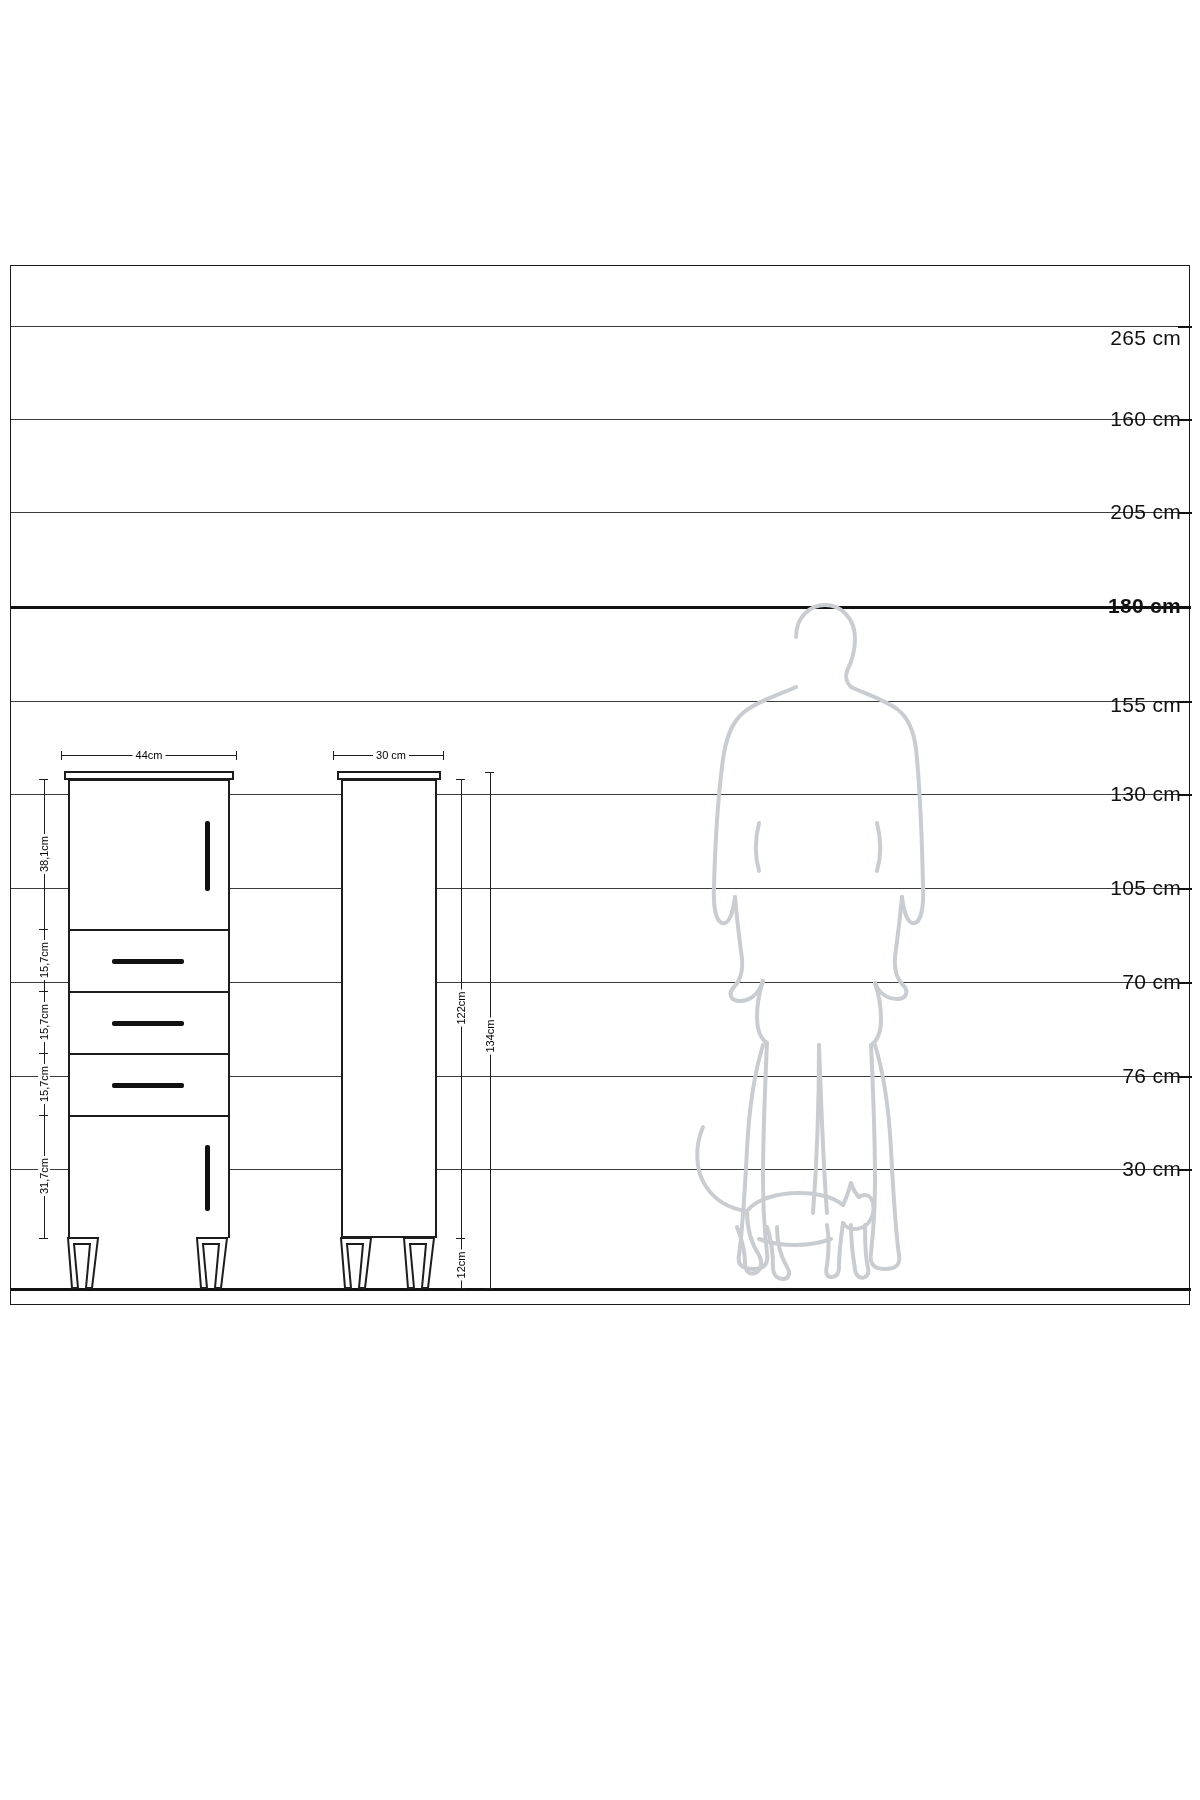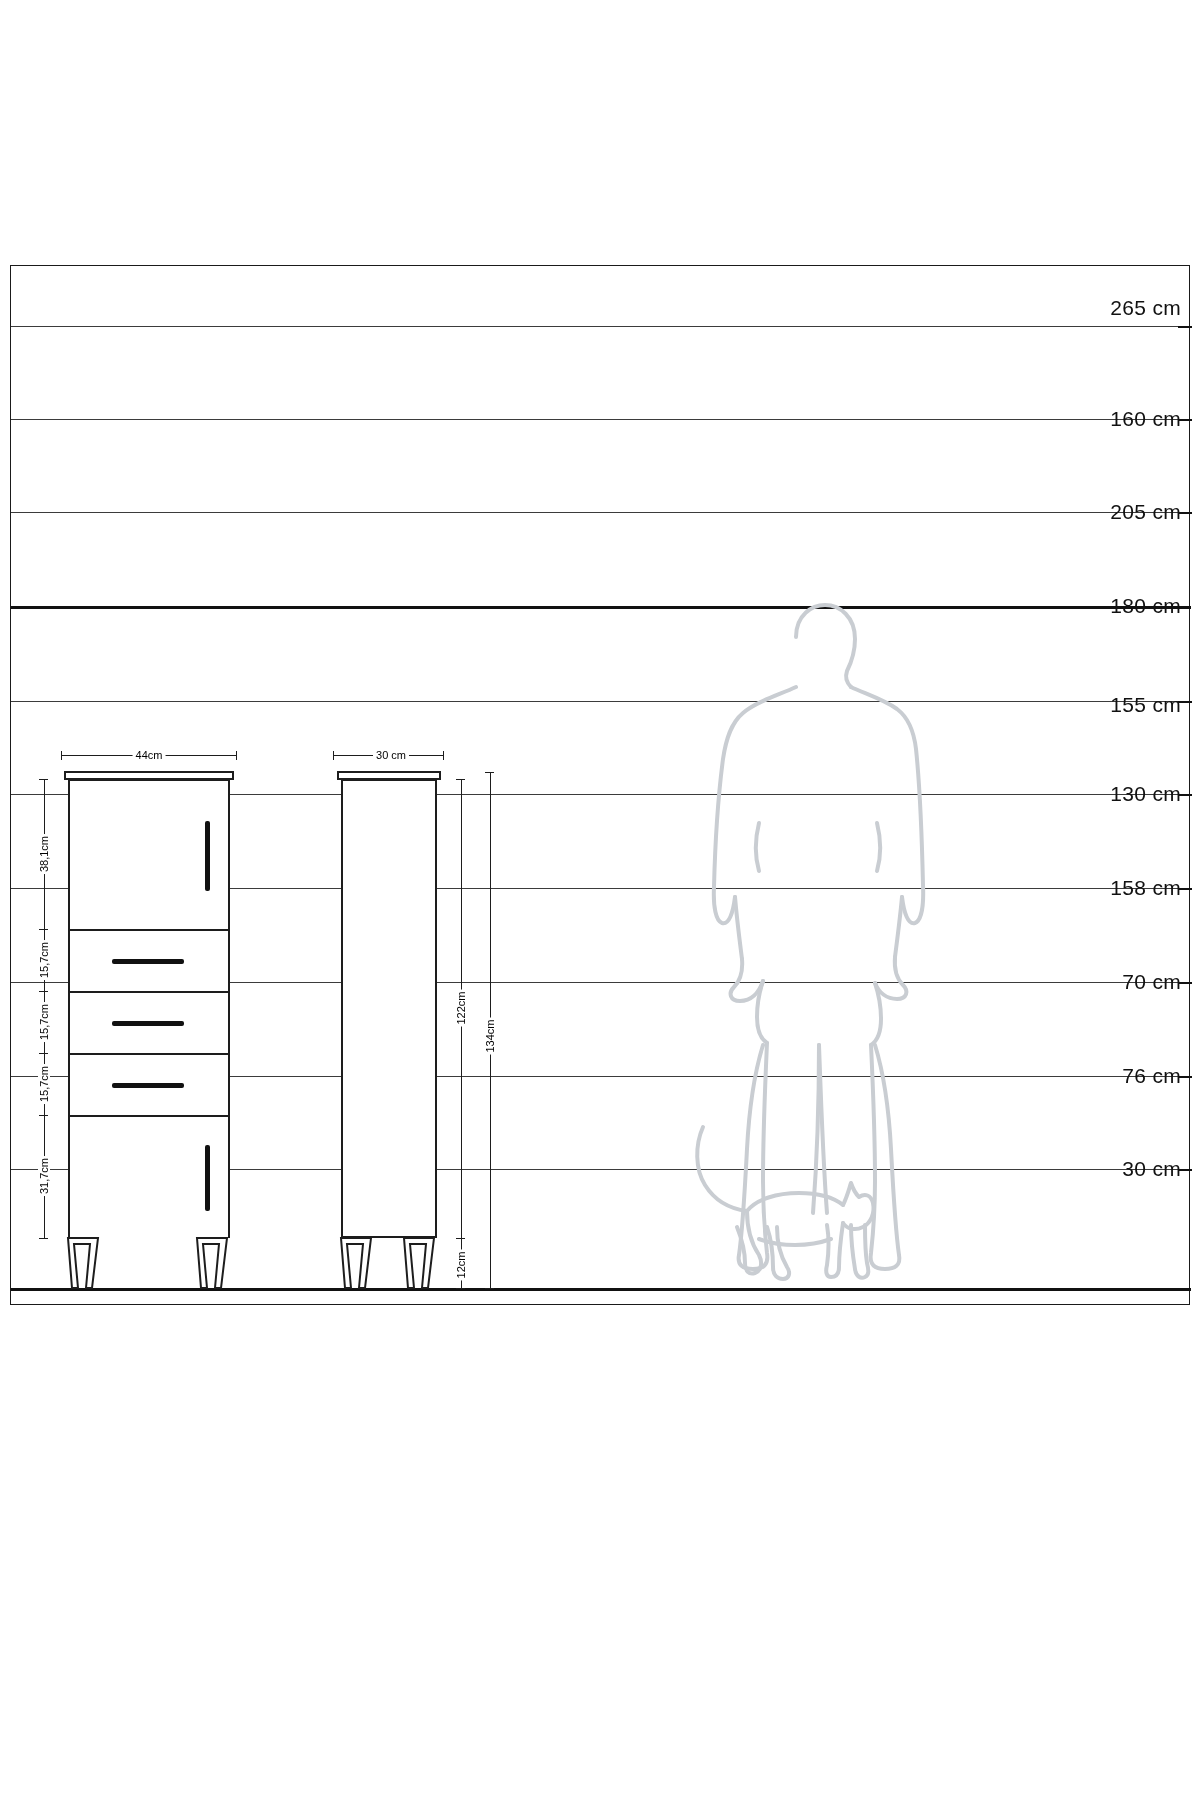--- a/index.html
+++ b/index.html
@@ -44,44 +44,44 @@
   .cat{position:absolute;}
 </style>
 </head>
 <body>
 
 <div class="sheet">
 
   <div class="frame">
 
     <div class="scale-line" style="top:60px;"></div>
-    <div class="scale-label" style="top:42px;">265 cm</div>
+    <div class="scale-label" style="top:72px;">265 cm</div>
     <div class="tickdash" style="top:60px;right:-3px;"></div>
 
     <div class="scale-line" style="top:153px;"></div>
     <div class="scale-label" style="top:153px;">160 cm</div>
     <div class="tickdash" style="top:153px;right:-3px;"></div>
 
     <div class="scale-line" style="top:246px;"></div>
     <div class="scale-label" style="top:246px;">205 cm</div>
     <div class="tickdash" style="top:246px;right:-3px;"></div>
 
     <div class="scale-line thick" style="top:340px;"></div>
-    <div class="scale-label" style="top:340px;">180 cm</div>
+    <div class="scale-label" style="top:340px;font-weight:bold;">180 cm</div>
 
     <div class="scale-line" style="top:435px;"></div>
     <div class="scale-label" style="top:439px;">155 cm</div>
     <div class="tickdash" style="top:435px;right:-3px;"></div>
 
     <div class="scale-line" style="top:528px;"></div>
     <div class="scale-label" style="top:528px;">130 cm</div>
     <div class="tickdash" style="top:528px;right:-3px;"></div>
 
     <div class="scale-line" style="top:622px;"></div>
-    <div class="scale-label" style="top:622px;">158 cm</div>
+    <div class="scale-label" style="top:622px;">105 cm</div>
     <div class="tickdash" style="top:622px;right:-3px;"></div>
 
     <div class="scale-line" style="top:716px;"></div>
     <div class="scale-label" style="top:716px;">70 cm</div>
     <div class="tickdash" style="top:716px;right:-3px;"></div>
 
     <div class="scale-line" style="top:810px;"></div>
     <div class="scale-label" style="top:810px;">76 cm</div>
     <div class="tickdash" style="top:810px;right:-3px;"></div>
 

